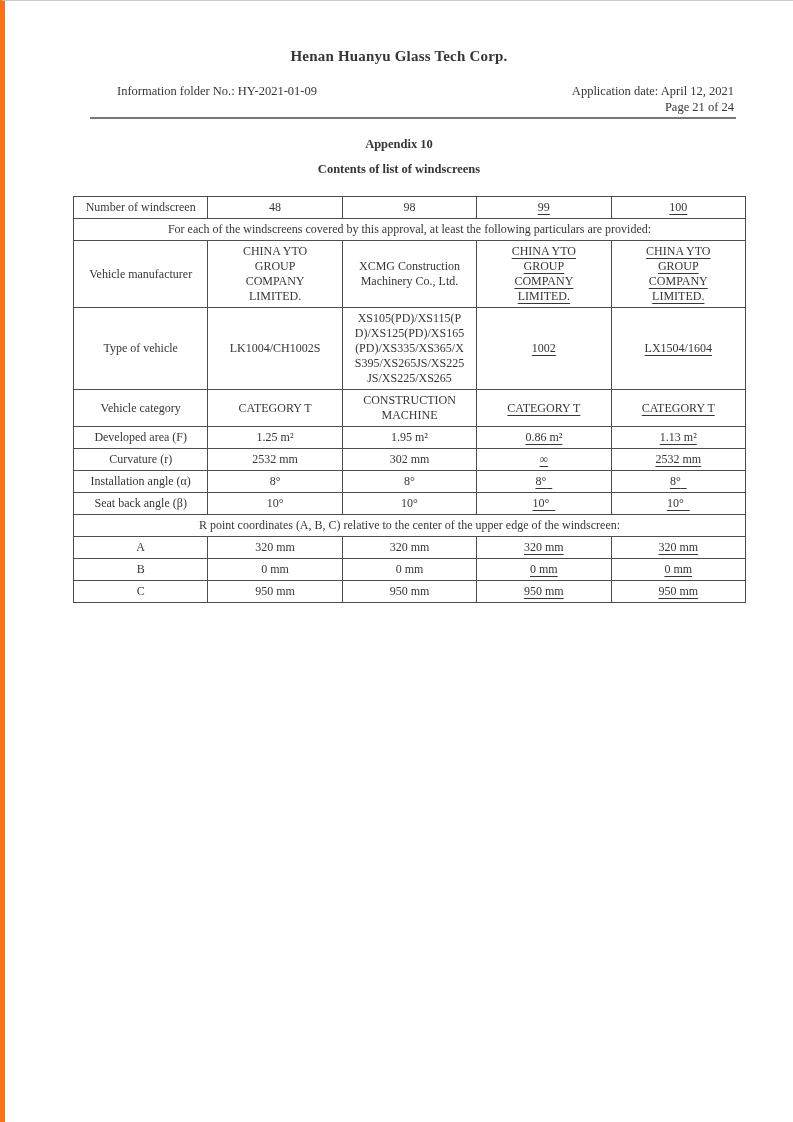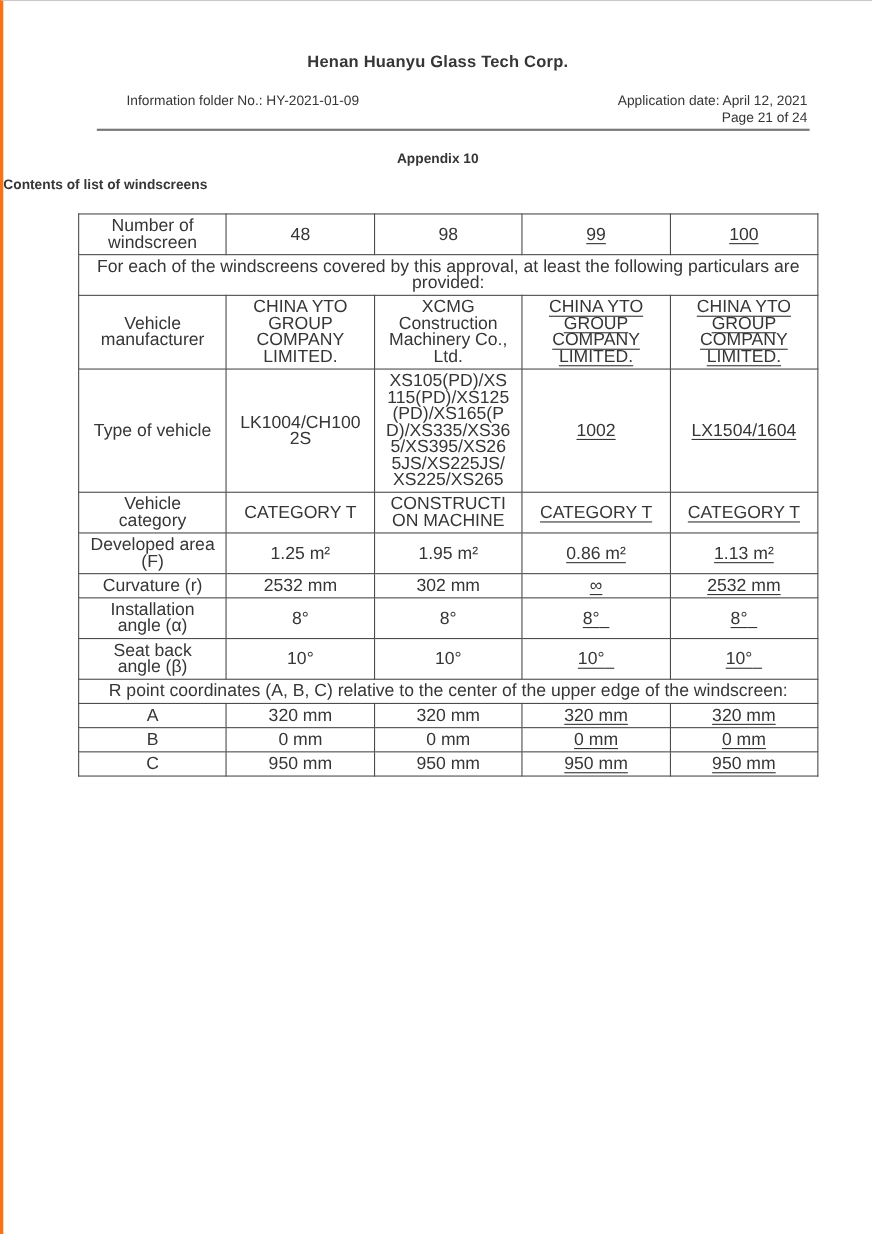--- a/index.html
+++ b/index.html
@@ -1,31 +1,31 @@
 <!DOCTYPE html>
 <html><head>
 <meta charset="utf-8">
 <style>
   * { box-sizing: border-box; margin: 0; padding: 0; }
   html, body { background: #ffffff; }
   .page {
     width: 793px; height: 1122px; background: #ffffff; overflow: hidden;
-    font-family: Liberation Sans, sans-serif; color: #363636;
-    border-left: 3px solid #f97316; border-top: 1px solid #c9c9c9;
+    font-family: Liberation Serif, serif; color: #363636;
+    border-left: 5px solid #f97316; border-top: 1px solid #c9c9c9;
   }
   .title { margin-top: 47px; text-align: center; font-size: 15px; font-weight: bold; letter-spacing: 0.2px; }
   .meta { display: flex; justify-content: space-between; margin: 18px 59px 0 112px; font-size: 12.5px; line-height: 16px; }
   .meta-right { text-align: right; }
   .rule { border-top: 2px solid #787878; margin: 2px 57px 0 85px; }
   .appendix { margin-top: 18px; text-align: center; font-size: 12.5px; font-weight: bold; }
-  .subtitle { margin-top: 10px; font-size: 12.5px; font-weight: bold; }
+  .subtitle { margin-top: 10px; text-align: center; font-size: 12.5px; font-weight: bold; }
   table.ws {
     border-collapse: collapse; table-layout: fixed;
     margin: 19px 0 0 68px; width: 673px;
-    font-size: 16px; line-height: 15px; color: #363636;
+    font-size: 12px; line-height: 15px; color: #363636;
   }
   table.ws col { width: 20%; }
   table.ws td {
     border: 1.5px solid #4d4d4d; text-align: center; vertical-align: middle;
     padding: 3px 10px; word-wrap: break-word;
   }
   td.span-row { text-align: left; padding: 3px 8px; }
   td.ml { white-space: pre-line; }
   td.ba { word-break: break-all; padding: 3px 9px; }
   .u { text-decoration: underline; text-underline-offset: 3px; text-decoration-thickness: 1px; }

